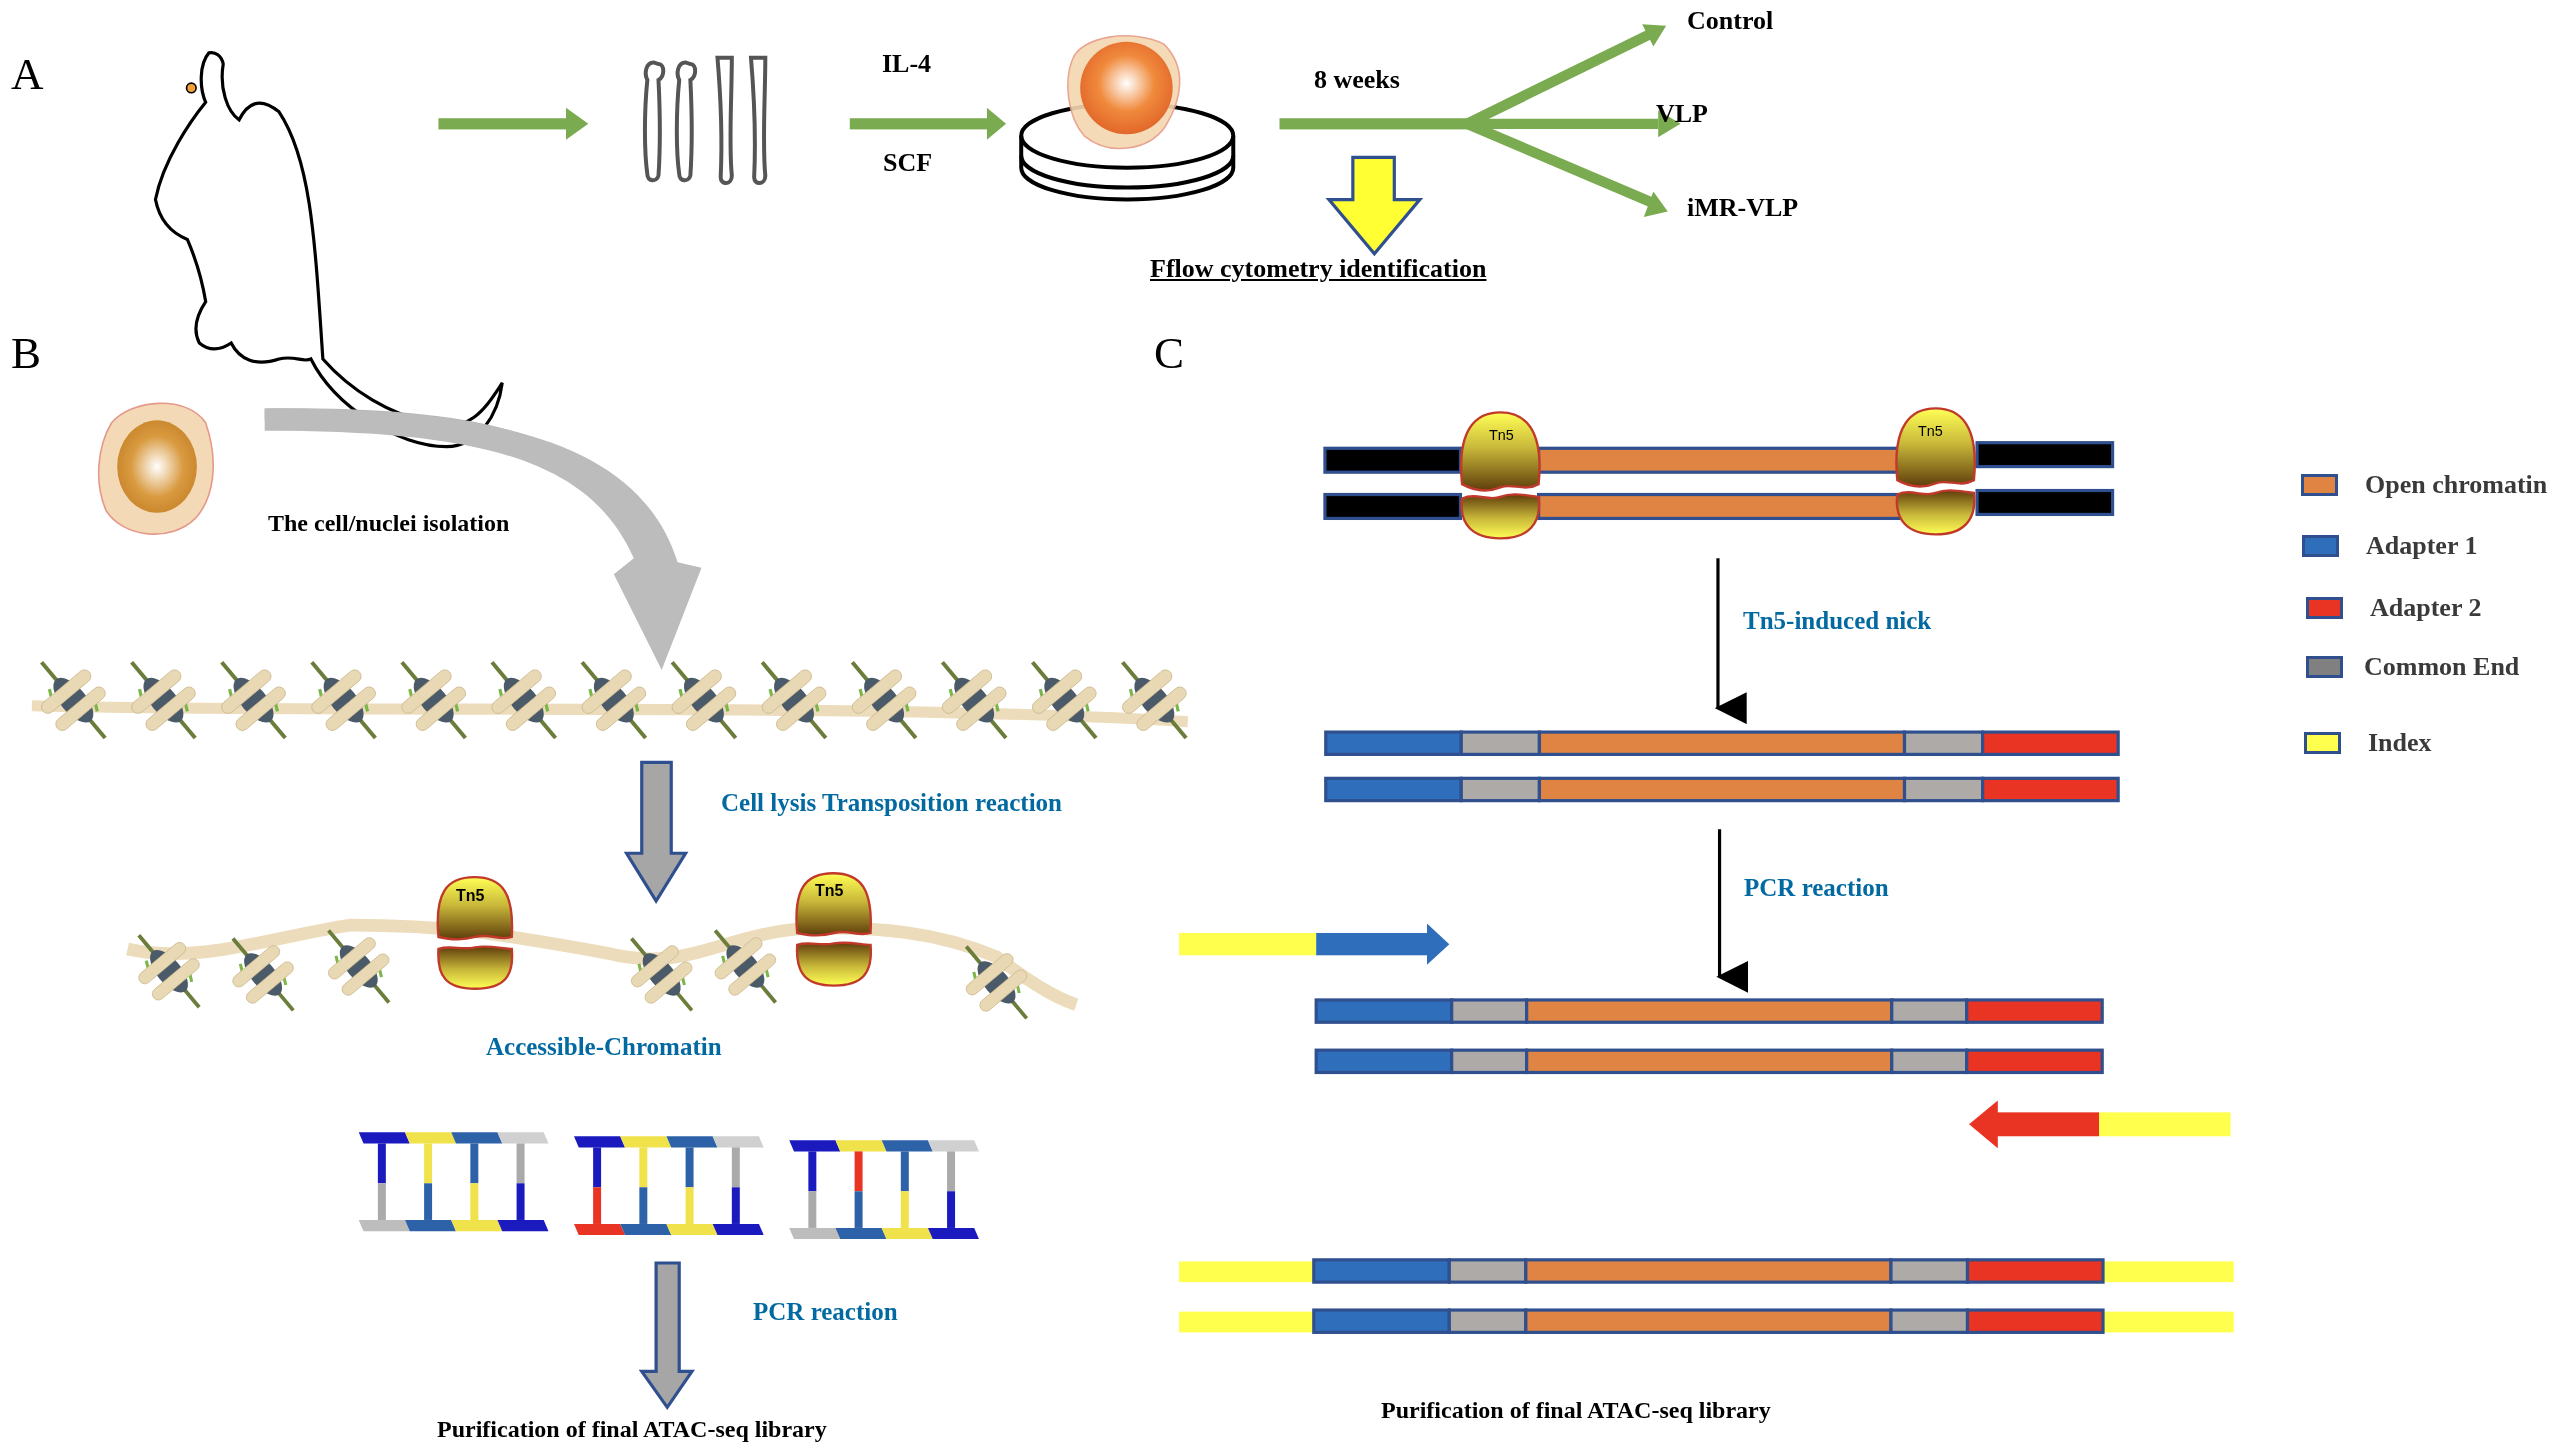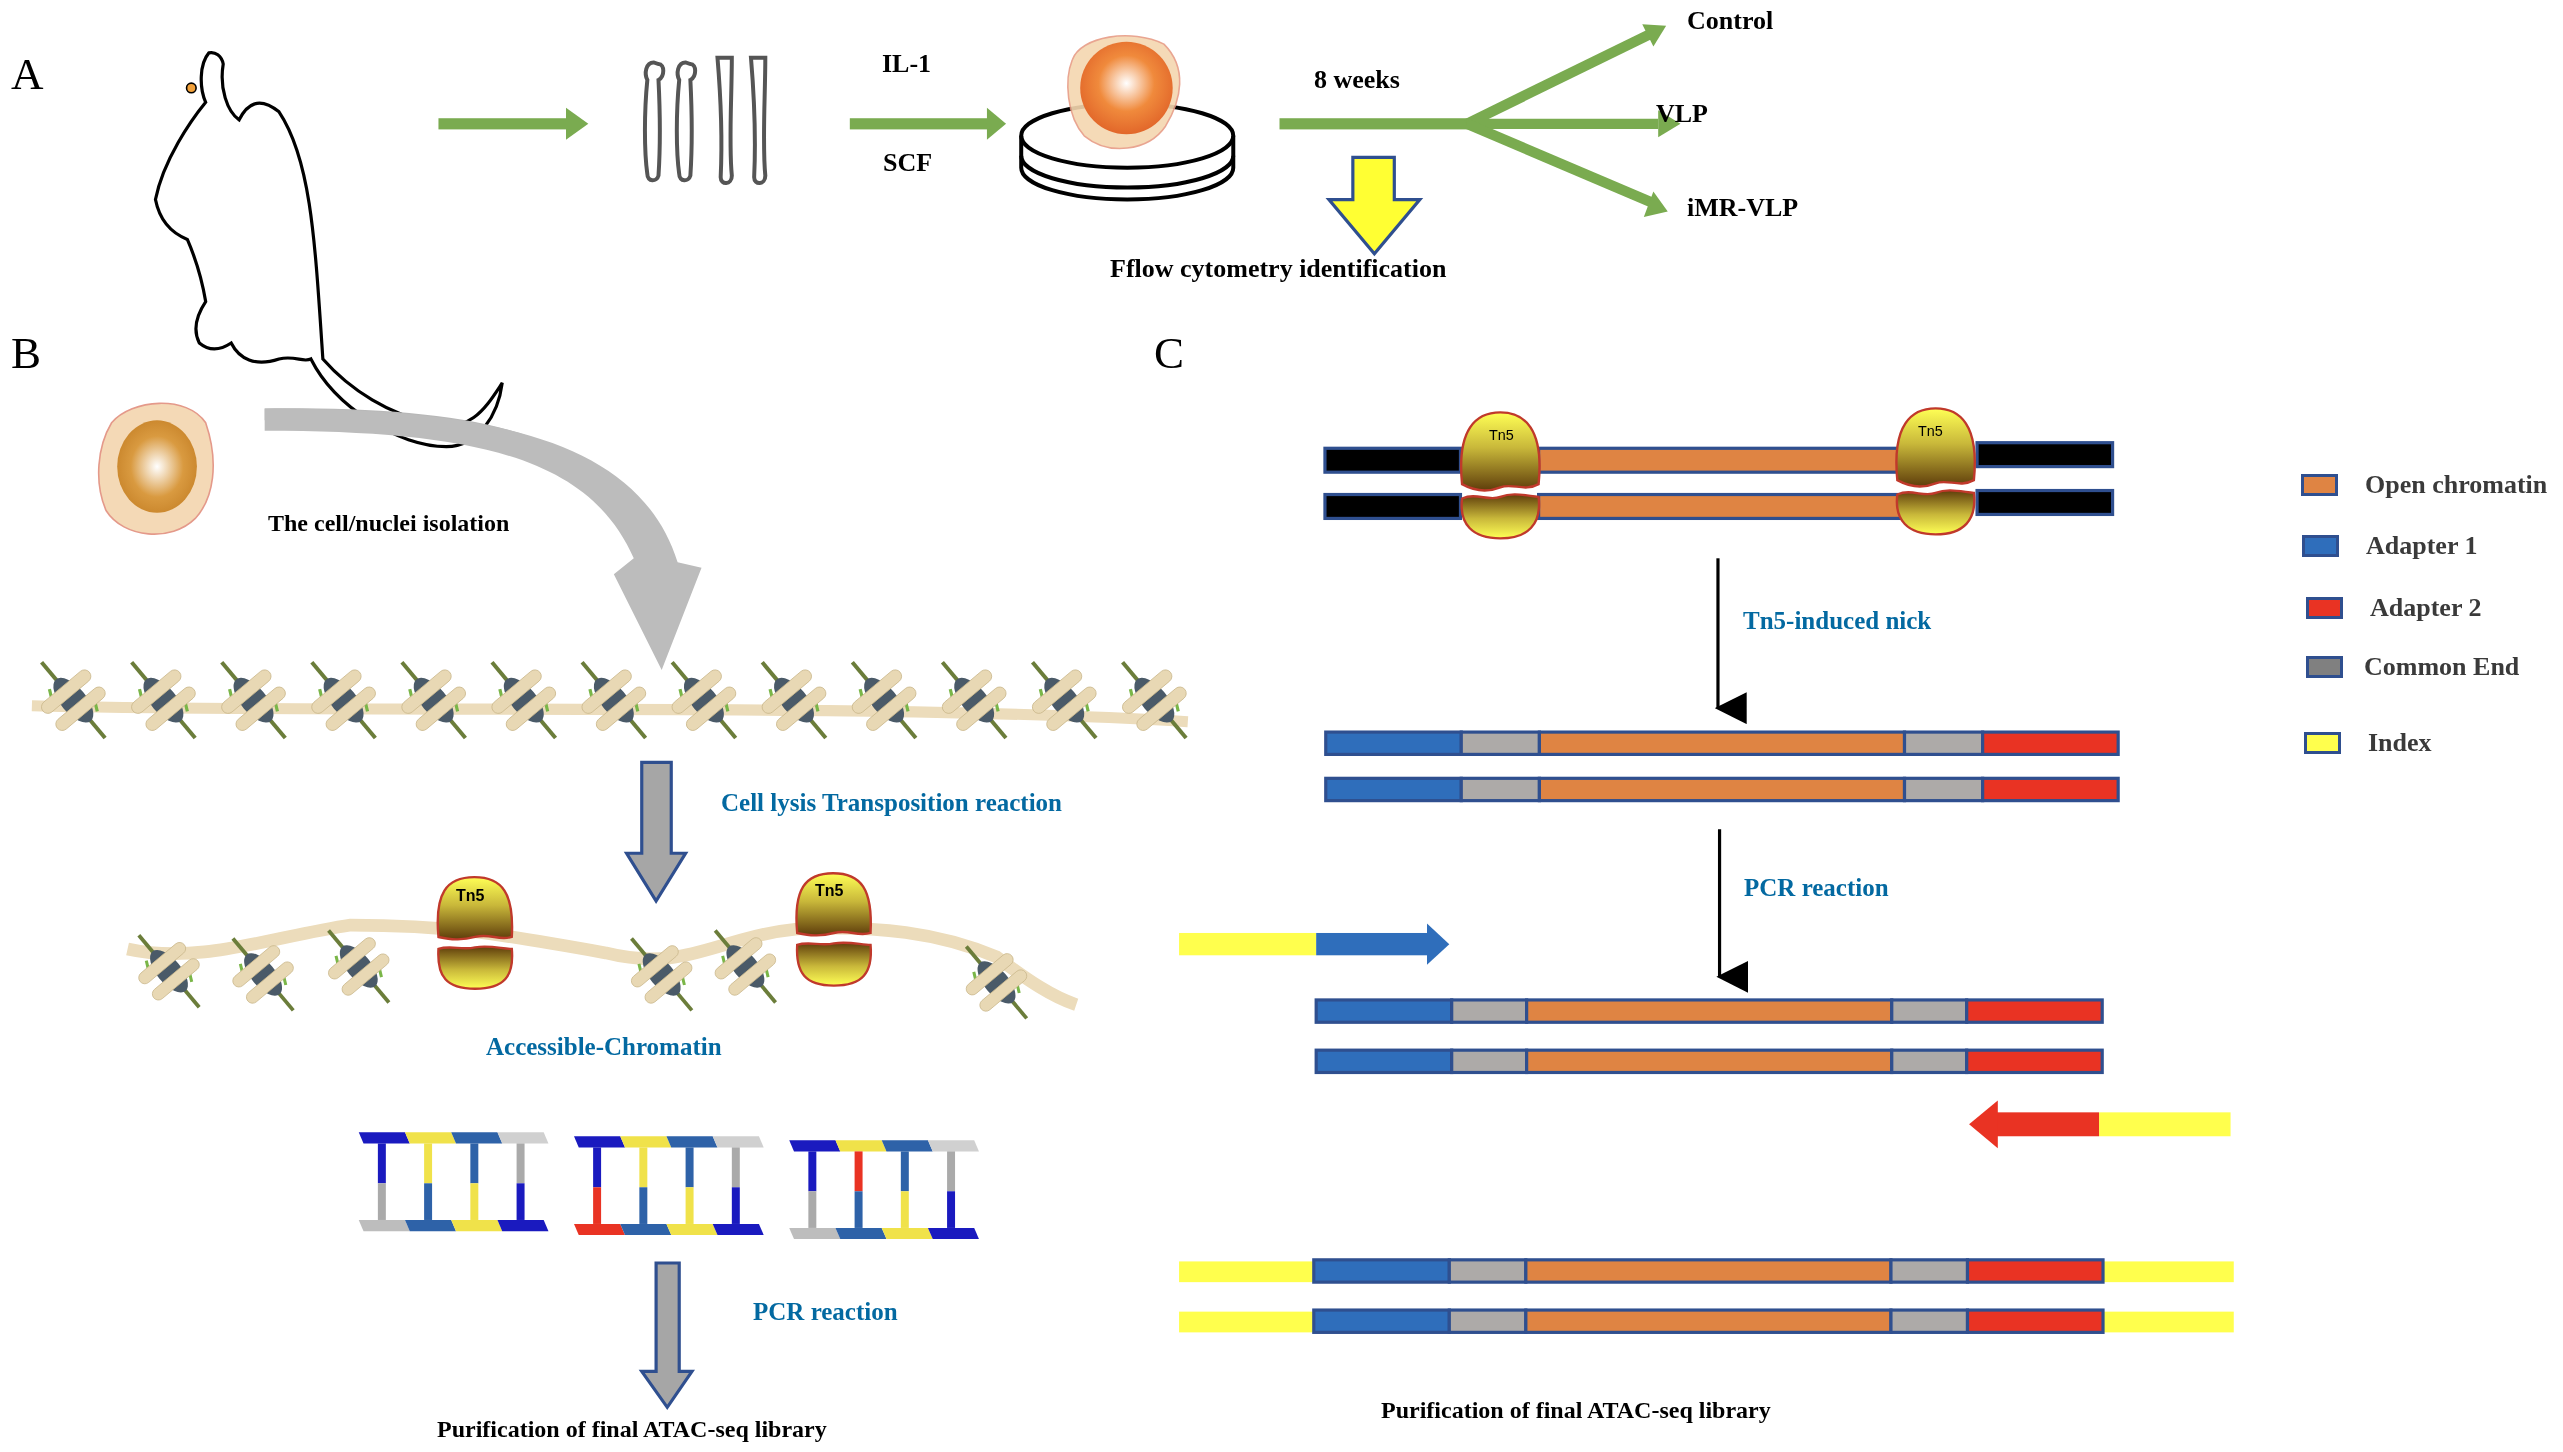--- a/index.html
+++ b/index.html
@@ -383,27 +383,27 @@
     <rect x="1651" y="1170" width="145" height="28" fill="#2f6ebb"></rect>
     <polygon points="1790,1158 1818,1184 1790,1210" fill="#2f6ebb"></polygon>
   </g>
   <g>
     <rect x="2633" y="1395" width="165" height="30" fill="#ffff4d"></rect>
     <rect x="2500" y="1395" width="133" height="30" fill="#e93323"></rect>
     <polygon points="2506,1380 2470,1410 2506,1440" fill="#e93323"></polygon>
   </g>
 </svg>
 
-<div class="abs lbl" style="left:882px;top:49px;">IL-1</div>
+<div class="abs lbl" style="left:882px;top:49px;">IL-4</div>
 <div class="abs lbl" style="left:883px;top:148px;">SCF</div>
 <div class="abs lbl" style="left:1314px;top:65px;">8 weeks</div>
 <div class="abs lbl" style="left:1687px;top:6.4px;">Control</div>
 <div class="abs lbl" style="left:1640px;top:99px;margin-left:16px;">VLP</div>
 <div class="abs lbl" style="left:1687px;top:193px;">iMR-VLP</div>
-<div class="abs lbl" style="left:1110px;top:254px;">Fflow cytometry identification</div>
+<div class="abs lbl" style="left:1150px;top:254px;text-decoration:underline;">Fflow cytometry identification</div>
 
 <div class="abs panel-letter" style="left:11px;top:327px;">B</div>
 <div class="abs lbl" style="left:268px;top:510px;font-size:24px;">The cell/nuclei isolation</div>
 <div class="abs lbl lbl-grey" style="left:721px;top:789px;font-size:25px;">Cell lysis Transposition reaction</div>
 <div class="abs lbl lbl-grey" style="left:486px;top:1033px;font-size:25px;">Accessible-Chromatin</div>
 <div class="abs lbl lbl-grey" style="left:753px;top:1298px;font-size:25px;">PCR reaction</div>
 <div class="abs lbl" style="left:437px;top:1416px;font-size:24px;">Purification of final ATAC-seq library</div>
 <div class="abs" style="left:456px;top:887px;font-family:'Liberation Sans',sans-serif;font-weight:bold;font-size:16px;">Tn5</div>
 <div class="abs" style="left:815px;top:882px;font-family:'Liberation Sans',sans-serif;font-weight:bold;font-size:16px;">Tn5</div>
 

